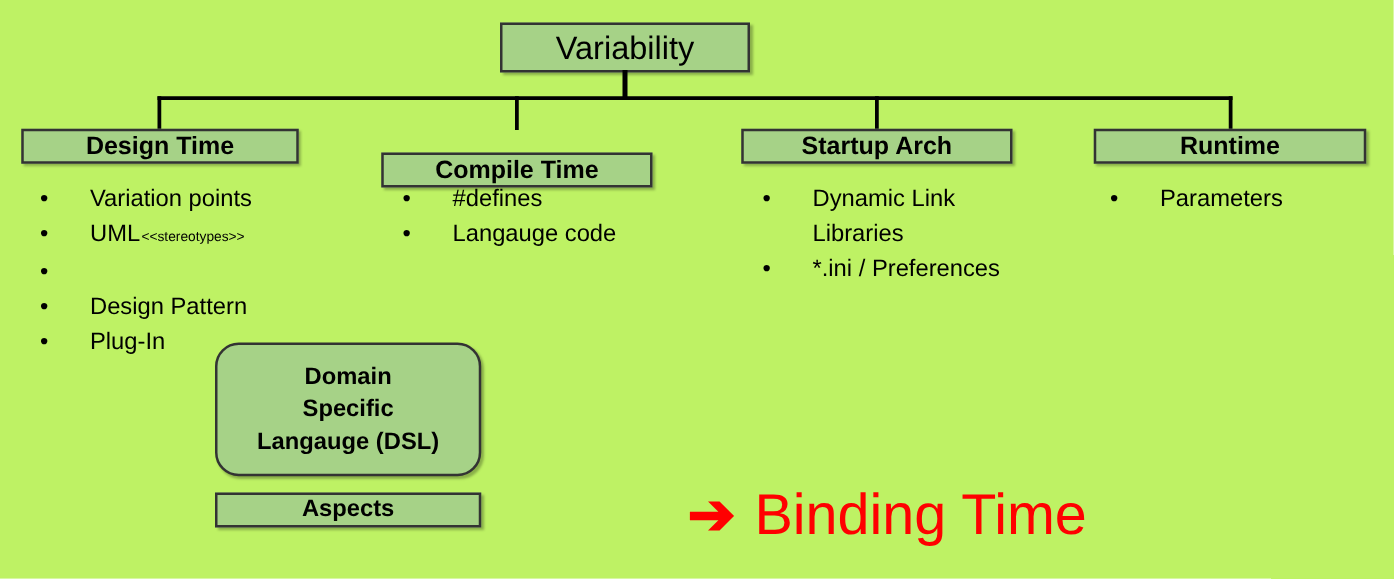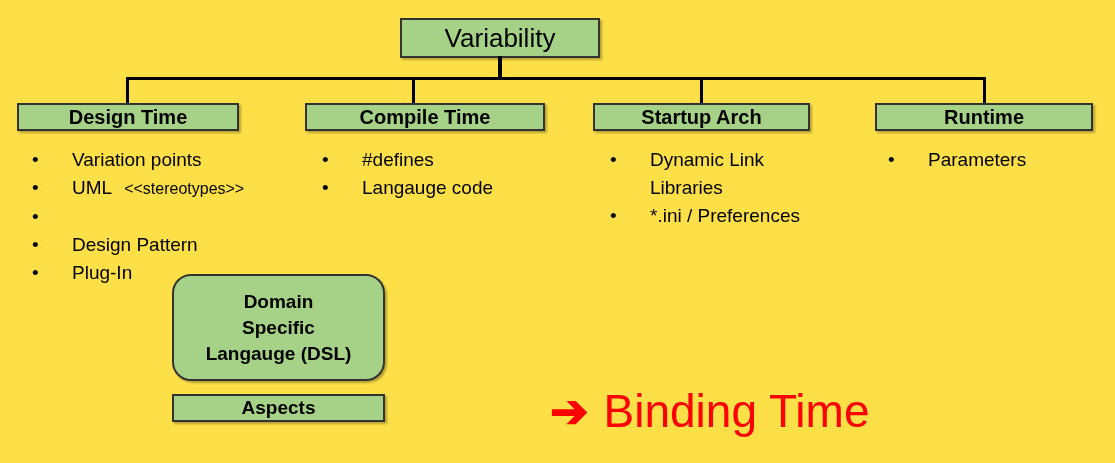--- a/index.html
+++ b/index.html
@@ -3,39 +3,39 @@
 <meta charset="utf-8">
 <style>
   * { margin: 0; padding: 0; box-sizing: border-box; }
   html, body { background: #ffffff; }
   body { font-family: "Liberation Sans", sans-serif; color: #000000; }
 
   .canvas {
     position: relative;
     width: 1115px;
     height: 463px;
-    background: #fde047;
+    background: #bef264;
     overflow: hidden;
   }
 
   
   .gbox {
     position: absolute;
     background: #a6d287;
     border: 2px solid #333333;
     box-shadow: 2px 2px 2px rgba(0,0,0,0.28);
     display: flex;
     align-items: center;
     justify-content: center;
     text-align: center;
   }
   .root-box   { left: 400px; top: 18px;  width: 200px; height: 40px; font-size: 26px; }
   .hdr        { top: 103px; height: 28px; font-weight: bold; font-size: 20px; }
   .hdr-design  { left: 17px;  width: 222px; }
-  .hdr-compile { left: 305px; width: 240px; }
+  .hdr-compile { left: 305px; width: 217px; margin-top: 19px; }
   .hdr-startup { left: 593px; width: 217px; }
   .hdr-runtime { left: 875px; width: 218px; }
 
   .dsl-box {
     left: 172px; top: 274px; width: 213px; height: 107px;
     font-weight: bold; font-size: 19px; line-height: 26px;
     white-space: pre-line;
     border-radius: 19px;
   }
   .aspects-box {
@@ -58,21 +58,21 @@
     list-style: none;
     font-size: 19px;
   }
   .list-design  { left: 32px;  top: 146px; width: 265px; }
   .list-compile { left: 322px; top: 146px; width: 230px; }
   .list-startup { left: 610px; top: 146px; width: 240px; }
   .list-runtime { left: 888px; top: 146px; width: 210px; }
   .li { display: flex; align-items: flex-start; line-height: 28px; }
   .blt { width: 40px; flex: 0 0 40px; }
   .txt { white-space: pre-line; }
-  .small { font-size: 16px; margin-left: 12px; }
+  .small { font-size: 11px; margin-left: 1px; }
 
   
   .annotation {
     position: absolute;
     left: 550px; top: 386px;
     display: flex;
     align-items: center;
     gap: 15px;
     color: #ff0000;
     white-space: nowrap;

